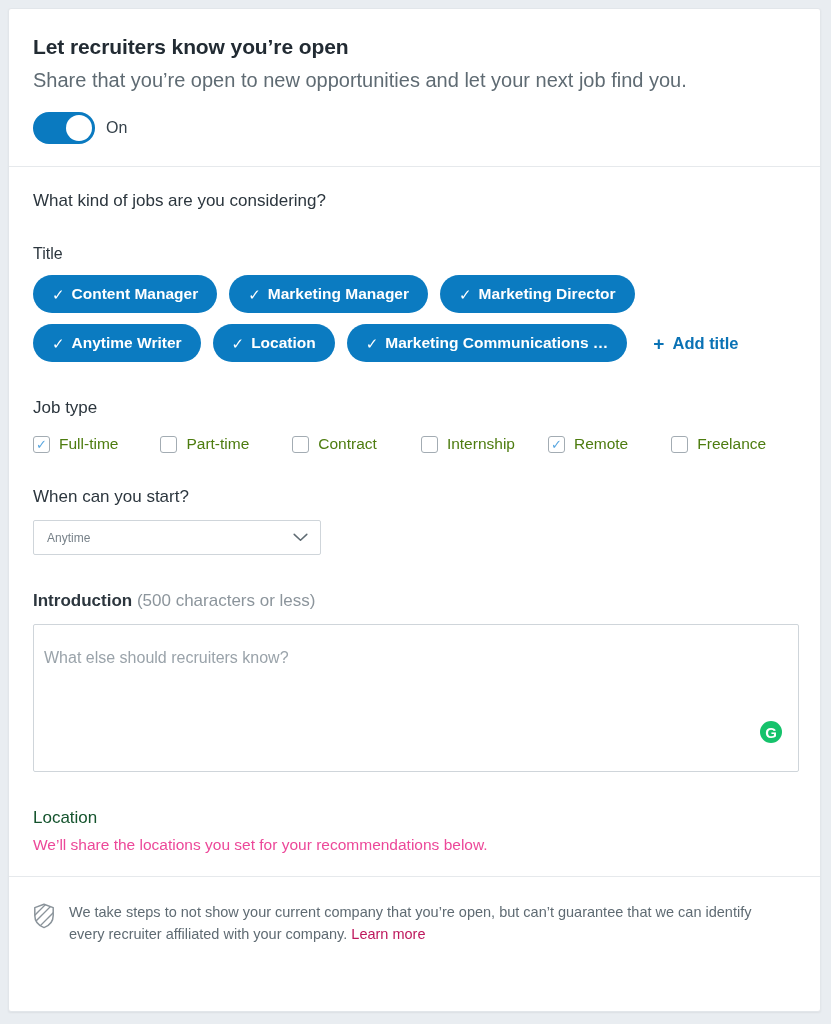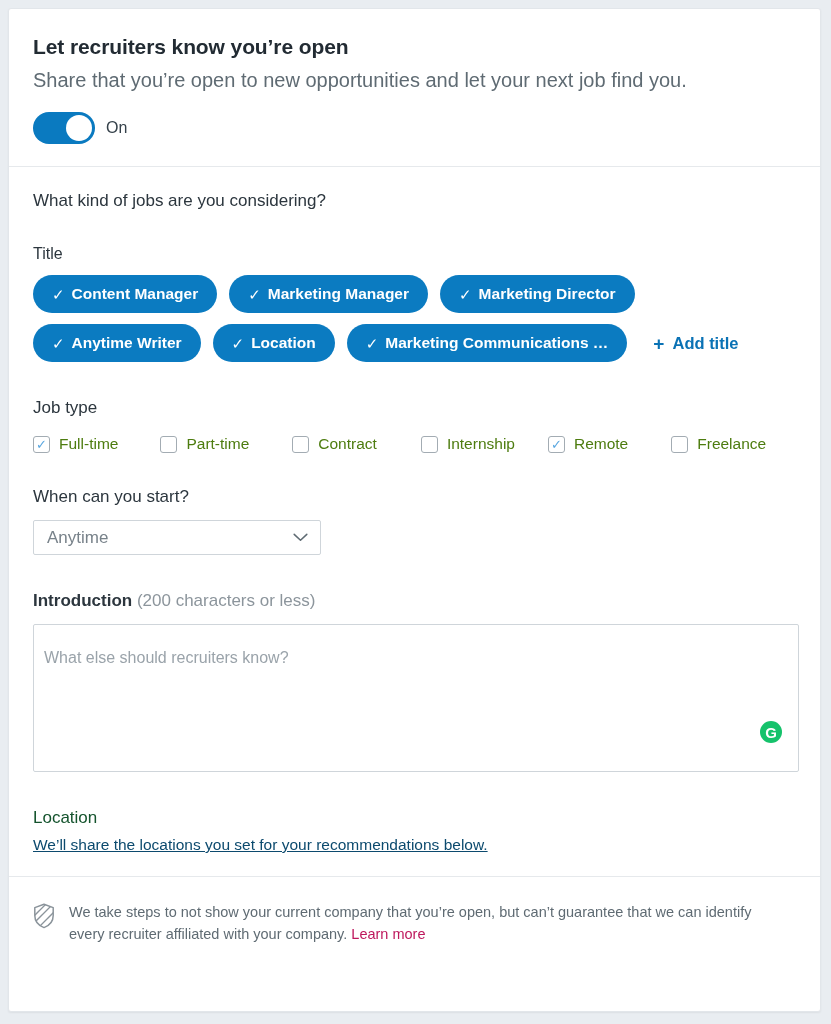--- a/index.html
+++ b/index.html
@@ -194,21 +194,21 @@
     display: flex;
     align-items: center;
     justify-content: space-between;
     padding: 0 12px 0 13px;
     box-sizing: border-box;
     cursor: pointer;
     background: #fff;
     margin-bottom: 36px;
   }
   .select-value {
-    font-size: 17px;
+    font-size: 12px;
     color: #78828a;
   }
   .chev {
     width: 15px;
     height: 9px;
     flex: none;
   }
 
   
   .intro-label {
@@ -255,23 +255,22 @@
   }
 
   
   .loc-label {
     font-size: 17px;
     color: #14532d;
     margin: 0 0 8px 0;
   }
   .loc-text {
     font-size: 15.5px;
-    color: #0c4a6e;
+    color: #ec4899;
     margin: 0;
-    text-decoration: underline;
   }
 
   
   .sec-footer {
     padding: 24px 24px 0 24px;
     display: flex;
     gap: 14px;
     align-items: flex-start;
   }
   .shield {
@@ -387,21 +386,21 @@
     <div class="start-label">When can you start?</div>
     <div class="select">
       <span class="select-value">Anytime</span>
       <svg class="chev" viewBox="0 0 16 10">
         <path d="M1 1.5 L8 8 L15 1.5" fill="none" stroke="#5f6b73" stroke-width="1.7" stroke-linecap="round" stroke-linejoin="round"></path>
       </svg>
     </div>
 
     <div class="intro-label">
       <b>Introduction</b>
-      <span class="intro-hint">(200 characters or less)</span>
+      <span class="intro-hint">(500 characters or less)</span>
     </div>
     <div class="textarea">
       <span class="ta-placeholder">What else should recruiters know?</span>
       <span class="grammarly">G</span>
     </div>
 
     <div class="loc-label">Location</div>
     <div class="loc-text">We’ll share the locations you set for your recommendations below.</div>
   </div>
 

